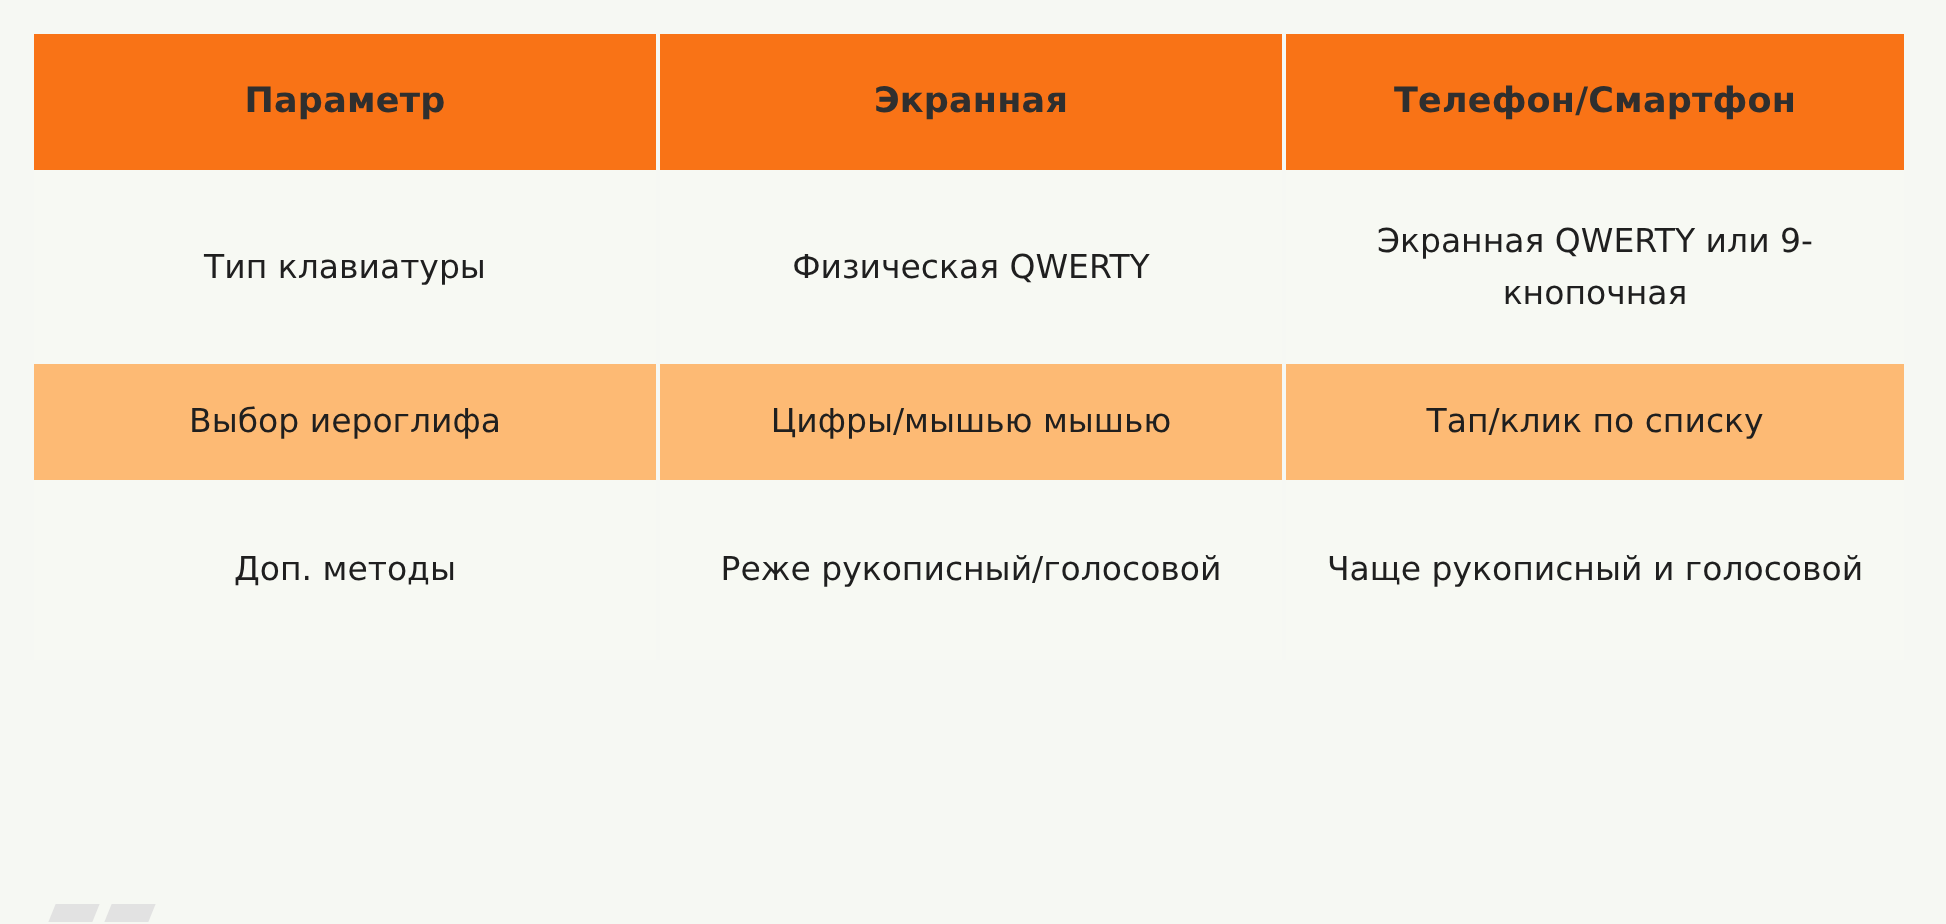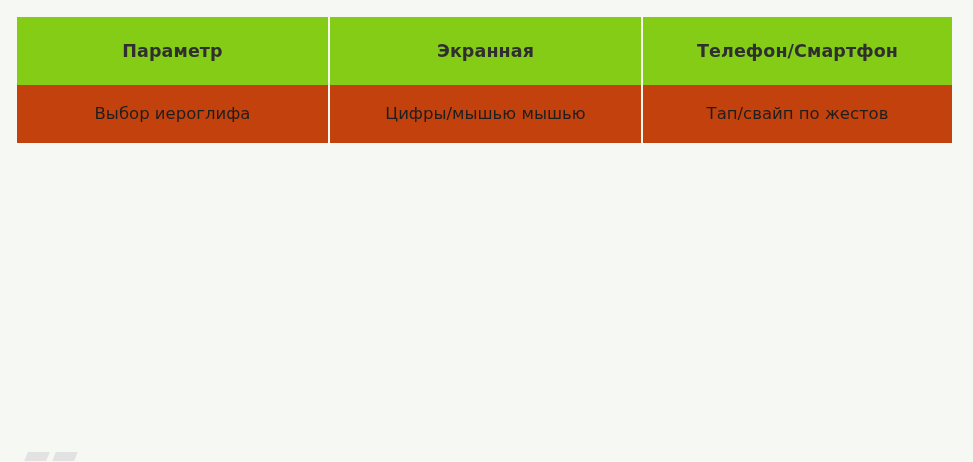--- a/index.html
+++ b/index.html
@@ -27,21 +27,21 @@
     border-collapse: separate;
     border-spacing: 0;
     table-layout: fixed;
   }
 
   table.comparison-table col.col-param { width: 313px; }
   table.comparison-table col.col-computer { width: 313px; }
   table.comparison-table col.col-phone { width: 309px; }
 
   thead th {
-    background: #84cc16;
+    background: #f97316;
     color: #2f2f2f;
     font-size: 17.5px;
     font-weight: bold;
     text-align: center;
     height: 68px;
     vertical-align: middle;
     padding: 0 10px;
     box-sizing: border-box;
     border-right: 2px solid #f6f8f3;
     letter-spacing: 0.1px;
@@ -54,21 +54,21 @@
     text-align: center;
     vertical-align: middle;
     padding: 12px 18px;
     box-sizing: border-box;
     line-height: 1.55;
     border-right: 2px solid #f6f8f3;
   }
   tbody td:last-child { border-right: none; }
 
   tbody tr.row-odd td { background: #f7f9f3; }
-  tbody tr.row-even td { background: #c2410c; }
+  tbody tr.row-even td { background: #fdba74; }
 
   tbody tr.r1 td { height: 97px; }
   tbody tr.r2 td { height: 58px; }
   tbody tr.r3 td { height: 90px; }
   tbody tr.r4 td { height: 90px; }
 
   #decor-quote {
     position: absolute;
     left: 26px;
     top: 452px;
@@ -97,24 +97,34 @@
       <col class="col-phone">
     </colgroup>
     <thead>
       <tr>
         <th>Параметр</th>
         <th>Экранная</th>
         <th>Телефон/Смартфон</th>
       </tr>
     </thead>
     <tbody>
+      <tr class="row-odd r1">
+        <td>Тип клавиатуры</td>
+        <td>Физическая QWERTY</td>
+        <td>Экранная QWERTY или 9-кнопочная</td>
+      </tr>
       <tr class="row-even r2">
         <td>Выбор иероглифа</td>
         <td>Цифры/мышью мышью</td>
-        <td>Тап/свайп по жестов</td>
+        <td>Тап/клик по списку</td>
+      </tr>
+      <tr class="row-odd r3">
+        <td>Доп. методы</td>
+        <td>Реже рукописный/голосовой</td>
+        <td>Чаще рукописный и голосовой</td>
       </tr>
     </tbody>
   </table>
 </div>
 
 <div id="decor-quote">
   <span class="quote-bar qb1"></span>
   <span class="quote-bar qb2"></span>
 </div>
 

